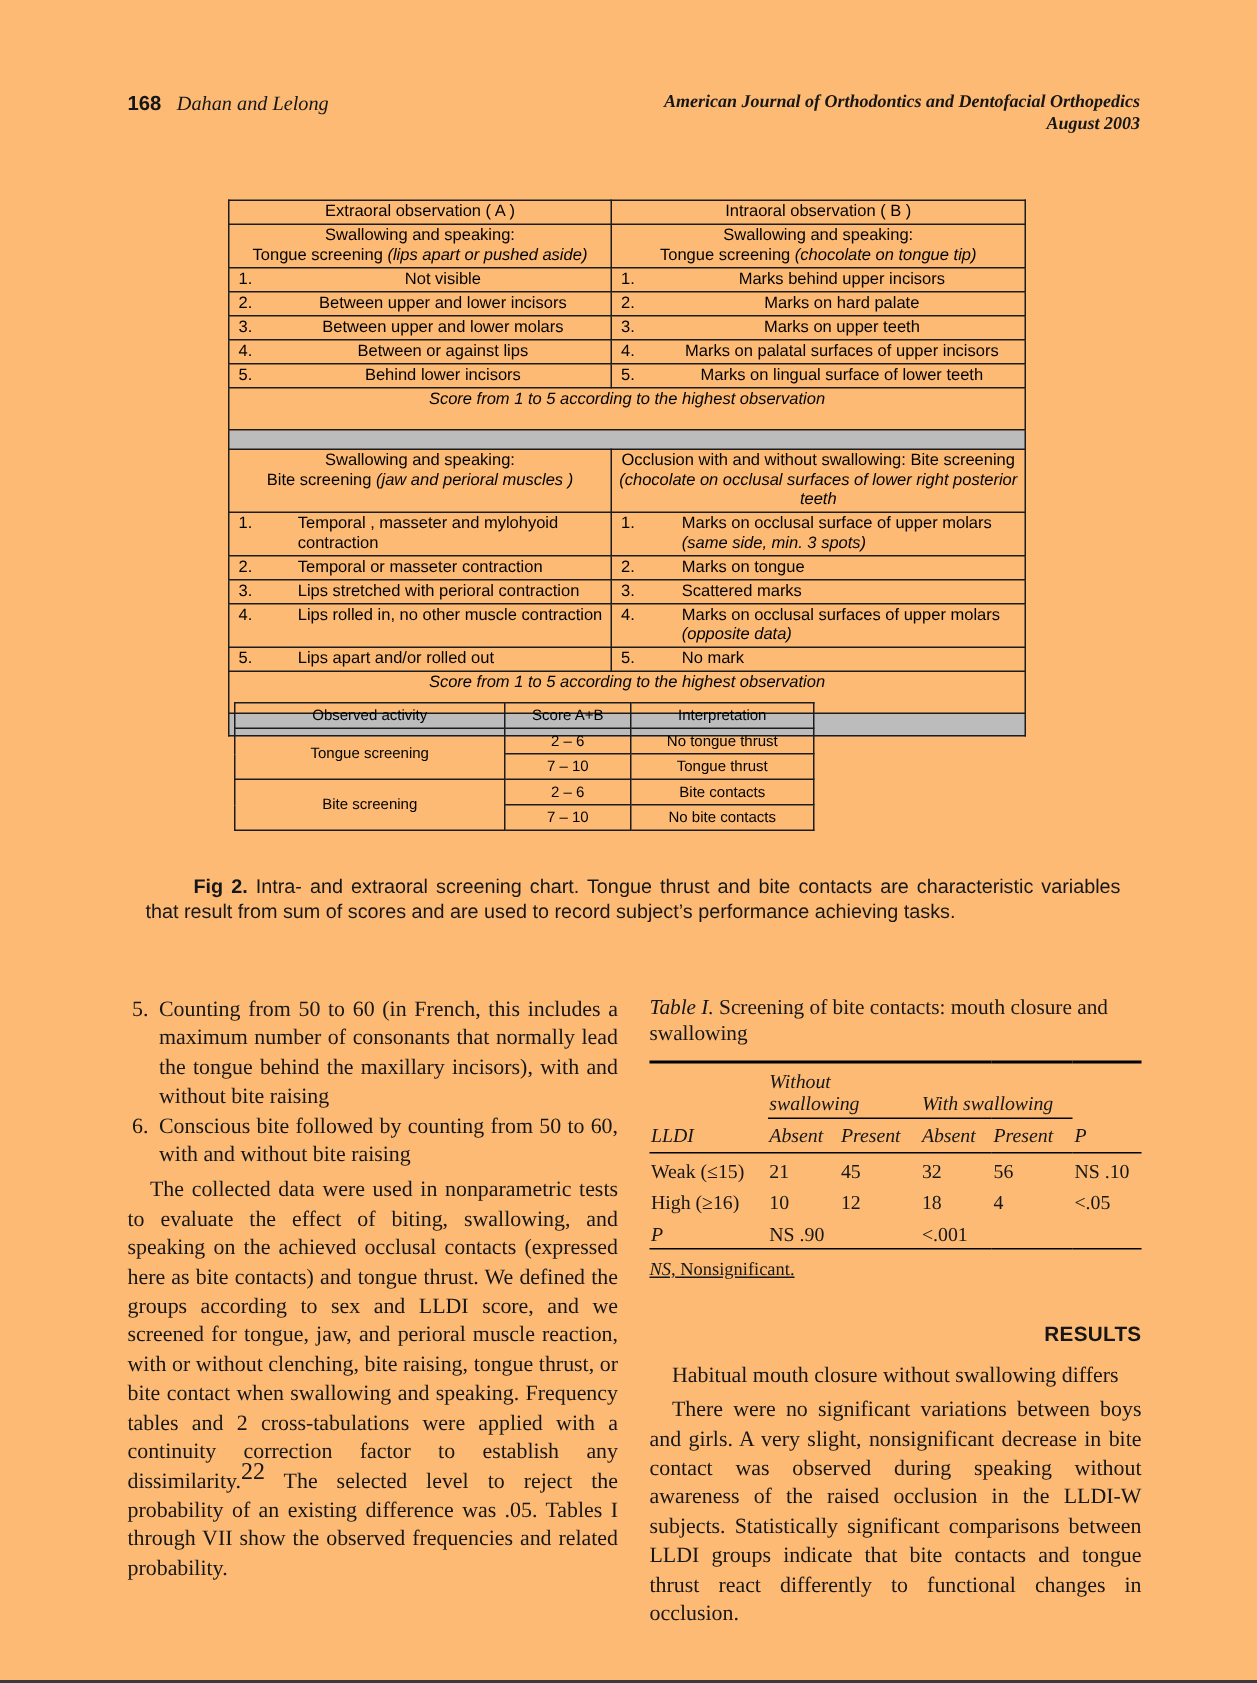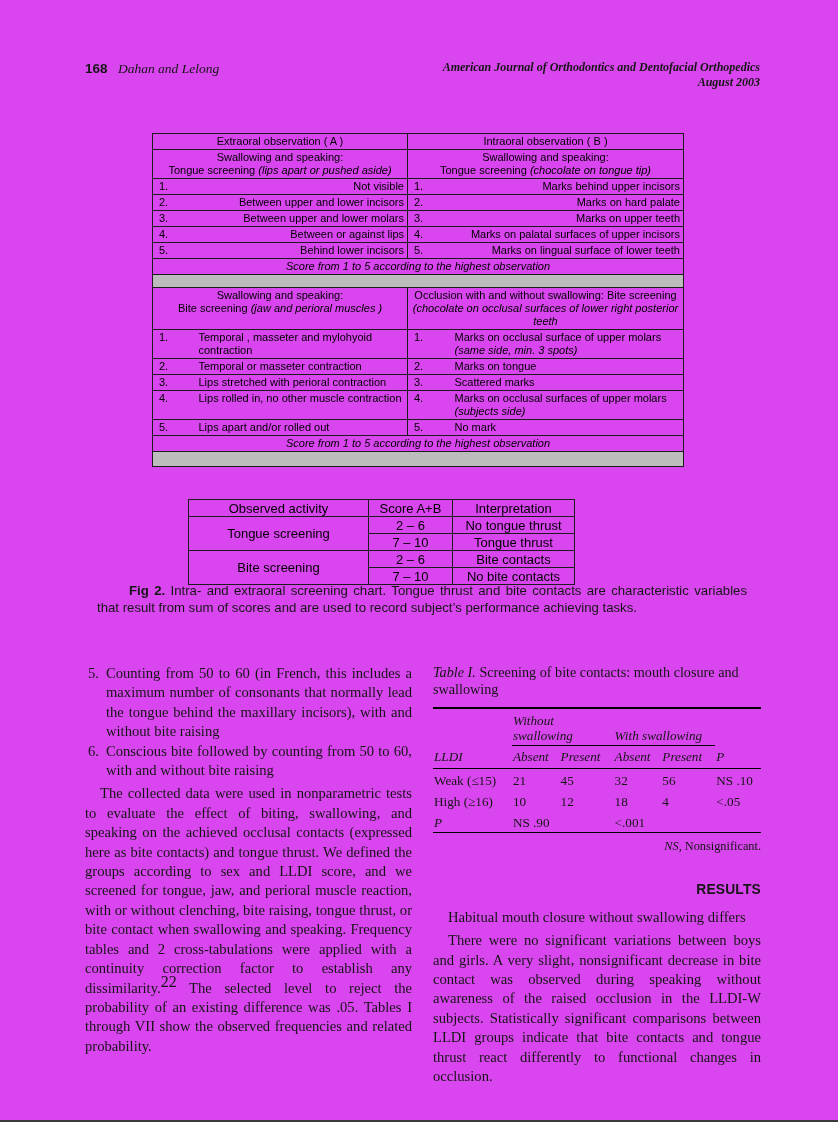--- a/index.html
+++ b/index.html
@@ -1,51 +1,51 @@
 <!DOCTYPE html>
 <html><head>
 <meta charset="utf-8">
 <style>
   * { box-sizing: border-box; }
   html,body { margin:0; padding:0; background:#e8e8e8; }
   .page {
     position:relative; width:838px; height:1122px; margin:0 auto;
-    background:#d946ef; color:#161616;
+    background:#fdba74; color:#161616;
     font-family:"Liberation Serif", serif; overflow:hidden;
   }
   .it { font-style:italic; }
 
   
   .hdr-left { position:absolute; left:85px; top:61px; font-size:13.5px; white-space:nowrap; }
   .hdr-left .pg { font-family:"Liberation Sans",sans-serif; font-weight:bold; }
   .hdr-left .auth { font-style:italic; margin-left:7px; }
   .hdr-right { position:absolute; right:78px; top:60px; text-align:right; font-size:12px; line-height:15px; font-style:italic; font-weight:bold; }
 
   
   table.chart {
     position:absolute; left:152px; top:133px; width:531px;
     border-collapse:collapse; table-layout:fixed;
     font-family:"Liberation Sans",sans-serif; font-size:11px; line-height:13px; color:#000;
   }
   .chart td { border:1px solid #1c1c1c; padding:1px 3px; vertical-align:top; }
   .chart td.num { border-right:0; padding-left:6px; text-align:left; }
   .chart td.txt { border-left:0; }
-  .chart td.ctr { text-align:right; }
+  .chart td.ctr { text-align:center; }
   .chart td.lft { text-align:left; padding-left:15px; }
   .chart td.hdr { text-align:center; height:16px; }
   .chart td.sub { text-align:center; height:29px; }
   .chart td.sub2 { text-align:center; height:42px; }
-  .chart td.score { text-align:center; font-style:italic; height:16px; }
+  .chart td.score { text-align:center; font-style:italic; height:28px; }
   .chart td.shade { background:#bcbcbc; height:13px; padding:0; }
   .chart td.shade.tall { height:15px; }
 
   
   table.scoret {
-    position:absolute; left:156px; top:499px; border-collapse:collapse; table-layout:fixed;
-    font-family:"Liberation Sans",sans-serif; font-size:13px; line-height:13px; color:#000; width:386px;margin-left:32px;
+    position:absolute; left:156px; top:468px; border-collapse:collapse; table-layout:fixed;
+    font-family:"Liberation Sans",sans-serif; font-size:10px; line-height:13px; color:#000; width:386px;
   }
   .scoret td { border:1px solid #1c1c1c; text-align:center; padding:1.5px 4px; vertical-align:middle; }
 
   
   .caption {
     position:absolute; left:97px; top:583px; width:650px;
     font-family:"Liberation Sans",sans-serif; font-size:13.2px; line-height:16.8px;
     text-align:justify;
   }
   .caption .fig-label { font-weight:bold;padding-left:32px; }
@@ -63,21 +63,21 @@
   table.t1 {
     width:100%; border-collapse:collapse; table-layout:fixed;
     font-size:13.2px; line-height:15px;
     border-top:2px solid #000; border-bottom:1px solid #000;
   }
   .t1 td { padding:2px 1px; text-align:left; vertical-align:bottom; }
   .t1 td.lft { text-align:left; }
   .t1 tr.grp td.g { border-bottom:1px solid #000; font-style:italic; padding-top:4px; }
   .t1 tr.colh td { font-style:italic; padding:3px 1px 4px 1px; border-bottom:1px solid #000; }
   .t1 tr.data td { padding-top:4px; }
-  .t1foot { margin:4px 0 0 0; font-size:12.3px; text-align:right; }
+  .t1foot { margin:4px 0 0 0; font-size:12.3px; text-align:left;text-decoration:underline; }
   .results-h { font-family:"Liberation Sans",sans-serif; font-weight:bold; font-size:13.8px; margin:24px 0 8px 0; text-align:right; letter-spacing:.2px; }
 
   .page-bottom-line { position:absolute; left:0; right:0; bottom:0; height:2px; background:#3a3a3a; }
 </style>
 </head>
 <body>
 
 <div class="page">
 
   <div class="hdr-left">
@@ -172,21 +172,21 @@
     <tr>
       <td class="num">3.</td>
       <td class="txt lft">Lips stretched with perioral contraction</td>
       <td class="num">3.</td>
       <td class="txt lft">Scattered marks</td>
     </tr>
     <tr>
       <td class="num">4.</td>
       <td class="txt lft">Lips rolled in, no other muscle contraction</td>
       <td class="num">4.</td>
-      <td class="txt lft"><span>Marks on occlusal surfaces of upper molars</span> <span class="it">(subjects side)</span></td>
+      <td class="txt lft"><span>Marks on occlusal surfaces of upper molars</span> <span class="it">(opposite data)</span></td>
     </tr>
     <tr>
       <td class="num">5.</td>
       <td class="txt lft">Lips apart and/or rolled out</td>
       <td class="num">5.</td>
       <td class="txt lft">No mark</td>
     </tr>
     <tr>
       <td colspan="4" class="score">Score from 1 to 5 according to the highest observation</td>
     </tr>

